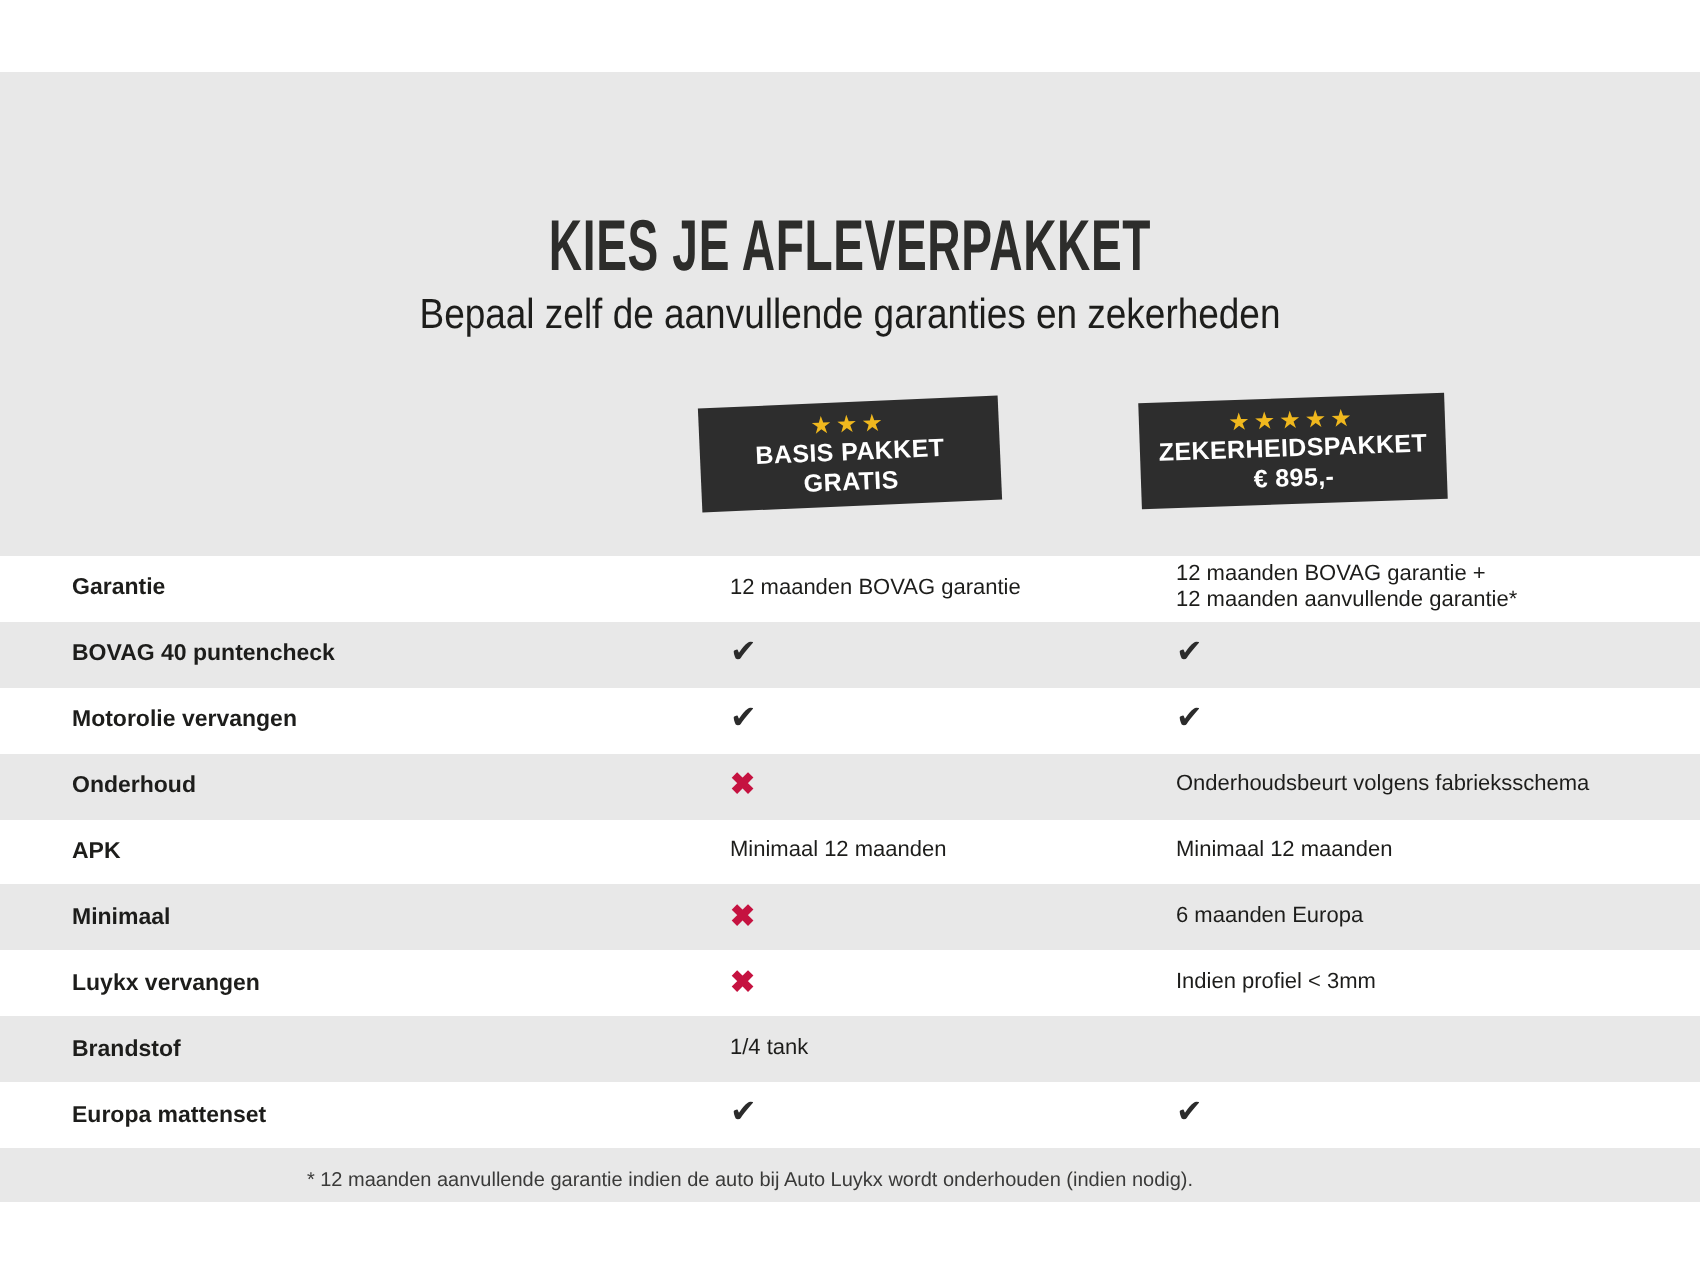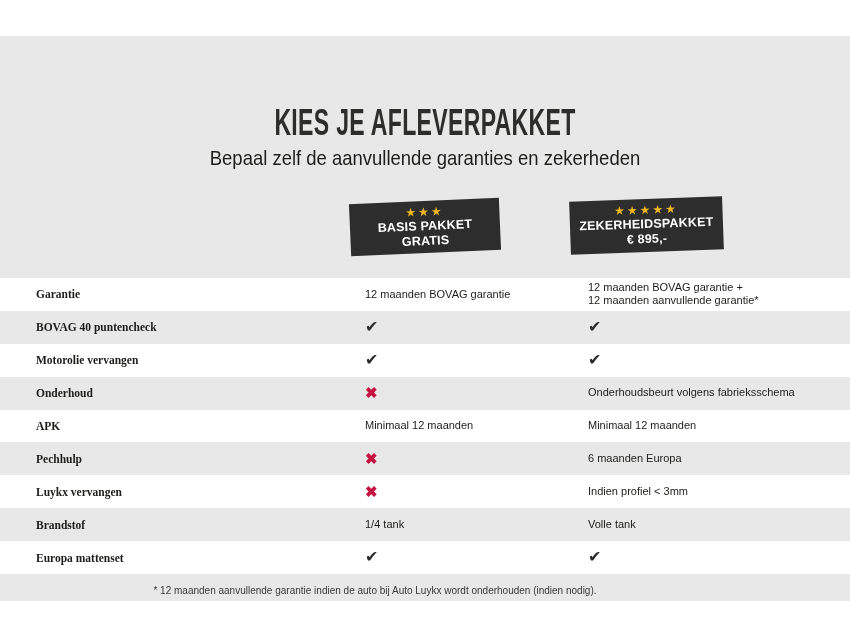--- a/index.html
+++ b/index.html
@@ -47,21 +47,21 @@
   .ctable { position: absolute; top: 278px; left: 0; width: 850px; }
   .trow {
     height: 32.9px;
     display: grid;
     grid-template-columns: 365px 223px 262px;
     align-items: center;
   }
   .trow:nth-child(odd) { background: var(--rowhl, #ffffff); }
   .tlabel {
     padding-left: 36px;
-    font-size: 11.5px; font-weight: bold; color: #1d1d1b; font-family: Liberation Serif, serif;
+    font-size: 11.5px; font-weight: bold; color: #1d1d1b;
   }
   .tcell { font-size: 11px; line-height: 13.5px; color: #1d1d1b; }
   .check { color: var(--checkc, #2b2b2b); font-size: 16px; line-height: 16px; }
   .cross { color: var(--crossc, #c51240); font-size: 15px; line-height: 15px; font-weight: bold; }
   .footnote {
     position: absolute; top: 585px; left: 0; width: 750px;
     text-align: center; font-size: 10px; color: #3a3a39;
   }
 </style>
 </head>
@@ -115,41 +115,38 @@
     <div class="trow">
       <div class="tlabel">APK</div>
       <div class="tcell">
         <div>Minimaal 12 maanden</div>
       </div>
       <div class="tcell">
         <div>Minimaal 12 maanden</div>
       </div>
     </div>
     <div class="trow">
-      <div class="tlabel">Pechhulp</div>
+      <div class="tlabel">Minimaal</div>
       <div class="tcell"><span class="cross">✖</span></div>
       <div class="tcell">
         <div>6 maanden Europa</div>
       </div>
     </div>
     <div class="trow">
       <div class="tlabel">Luykx vervangen</div>
       <div class="tcell"><span class="cross">✖</span></div>
       <div class="tcell">
         <div>Indien profiel &lt; 3mm</div>
       </div>
     </div>
     <div class="trow">
       <div class="tlabel">Brandstof</div>
       <div class="tcell">
         <div>1/4 tank</div>
       </div>
-      <div class="tcell">
-        <div>Volle tank</div>
-      </div>
     </div>
     <div class="trow">
       <div class="tlabel">Europa mattenset</div>
       <div class="tcell"><span class="check">✔</span></div>
       <div class="tcell"><span class="check">✔</span></div>
     </div>
   </div>
 
 <div class="footnote">* 12 maanden aanvullende garantie indien de auto bij Auto Luykx wordt onderhouden (indien nodig).</div>
 

